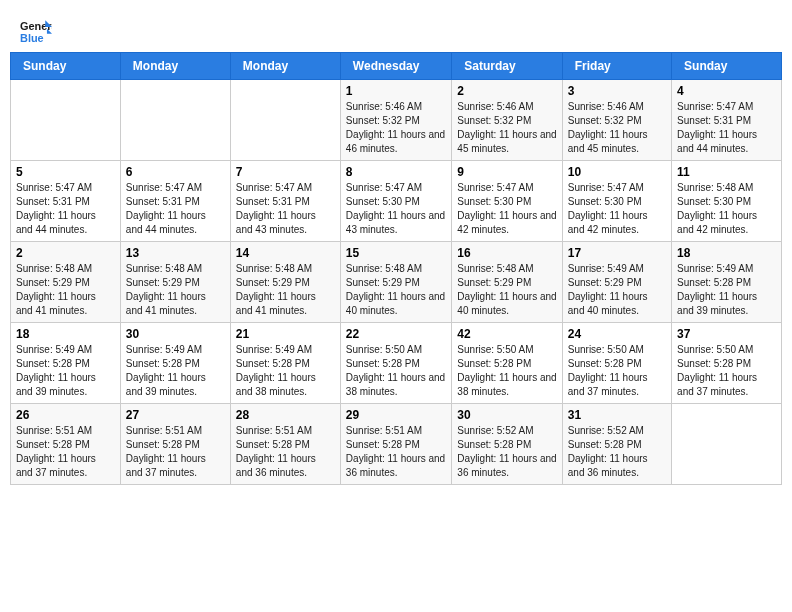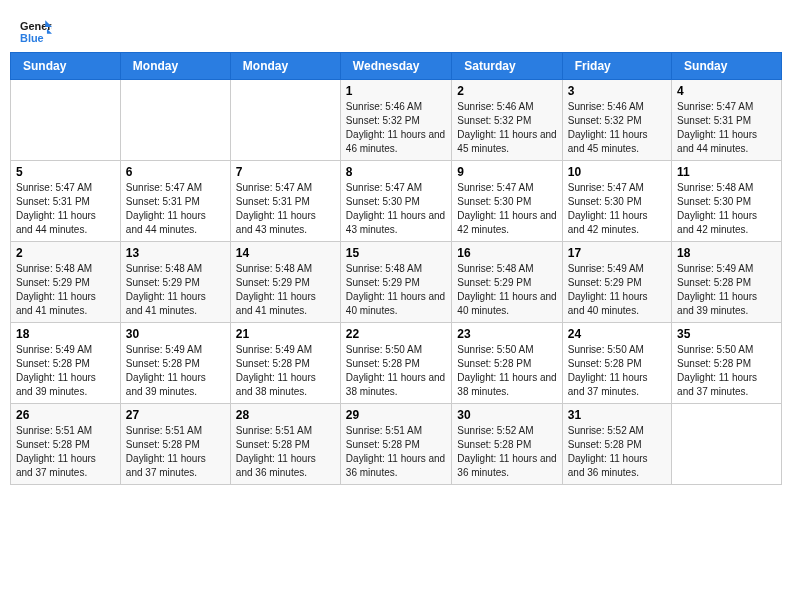--- a/index.html
+++ b/index.html
@@ -201,29 +201,29 @@
         </td>
         <td>
           <span class="day-num">21</span>
           <div class="day-info">Sunrise: 5:49 AM<br>Sunset: 5:28 PM<br>Daylight: 11 hours and 38 minutes.</div>
         </td>
         <td>
           <span class="day-num">22</span>
           <div class="day-info">Sunrise: 5:50 AM<br>Sunset: 5:28 PM<br>Daylight: 11 hours and 38 minutes.</div>
         </td>
         <td>
-          <span class="day-num">23</span>
+          <span class="day-num">42</span>
           <div class="day-info">Sunrise: 5:50 AM<br>Sunset: 5:28 PM<br>Daylight: 11 hours and 38 minutes.</div>
         </td>
         <td>
           <span class="day-num">24</span>
           <div class="day-info">Sunrise: 5:50 AM<br>Sunset: 5:28 PM<br>Daylight: 11 hours and 37 minutes.</div>
         </td>
         <td>
-          <span class="day-num">35</span>
+          <span class="day-num">37</span>
           <div class="day-info">Sunrise: 5:50 AM<br>Sunset: 5:28 PM<br>Daylight: 11 hours and 37 minutes.</div>
         </td>
       </tr>
       <tr>
         <td>
           <span class="day-num">26</span>
           <div class="day-info">Sunrise: 5:51 AM<br>Sunset: 5:28 PM<br>Daylight: 11 hours and 37 minutes.</div>
         </td>
         <td>
           <span class="day-num">27</span>

